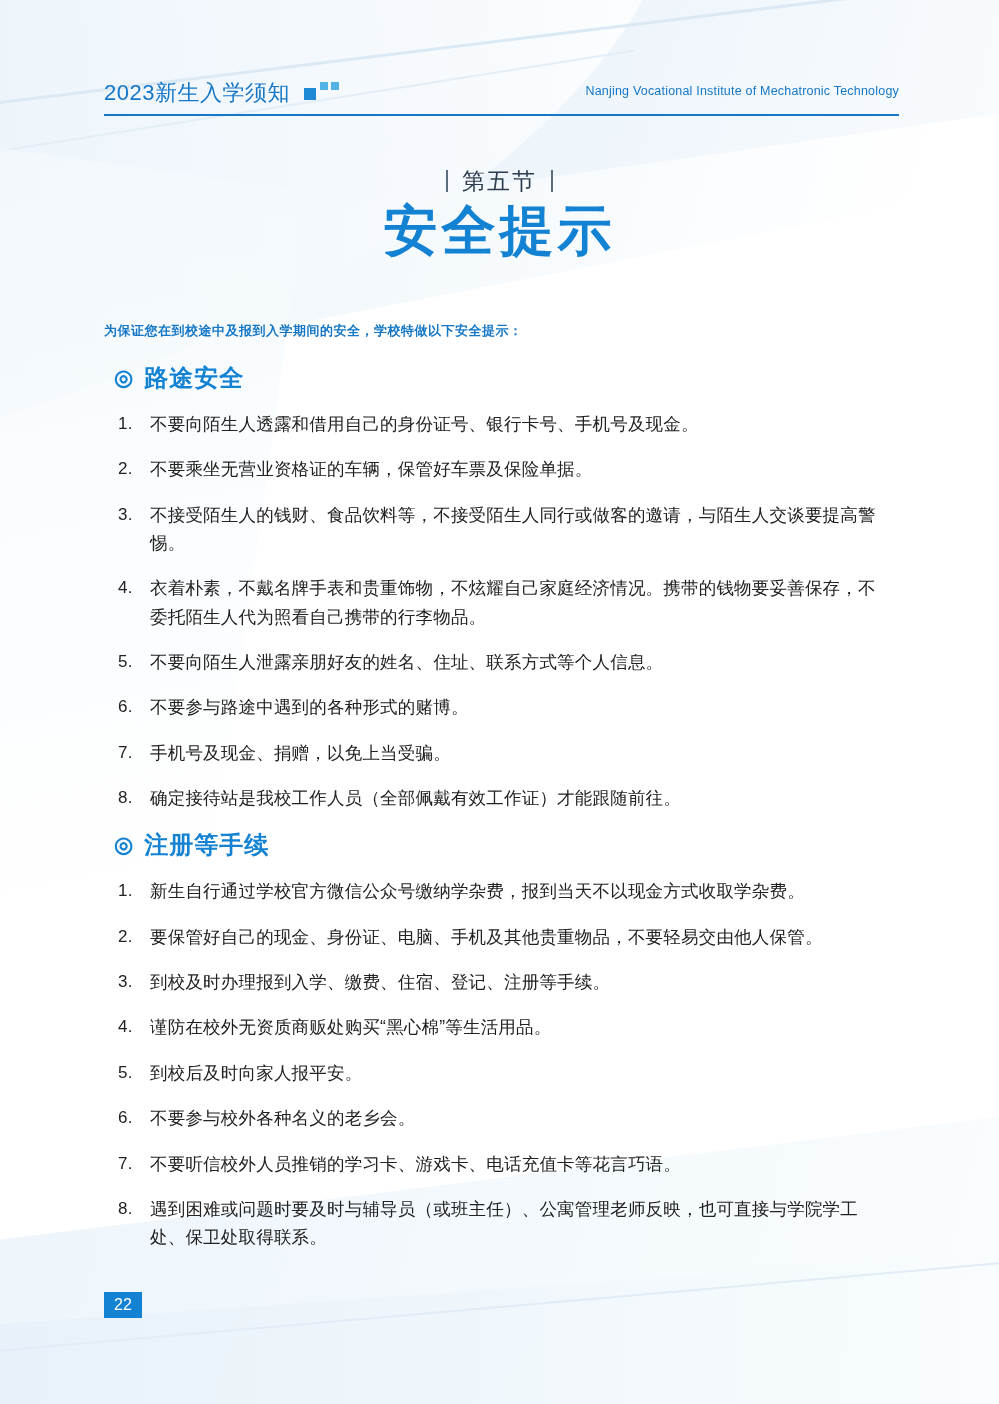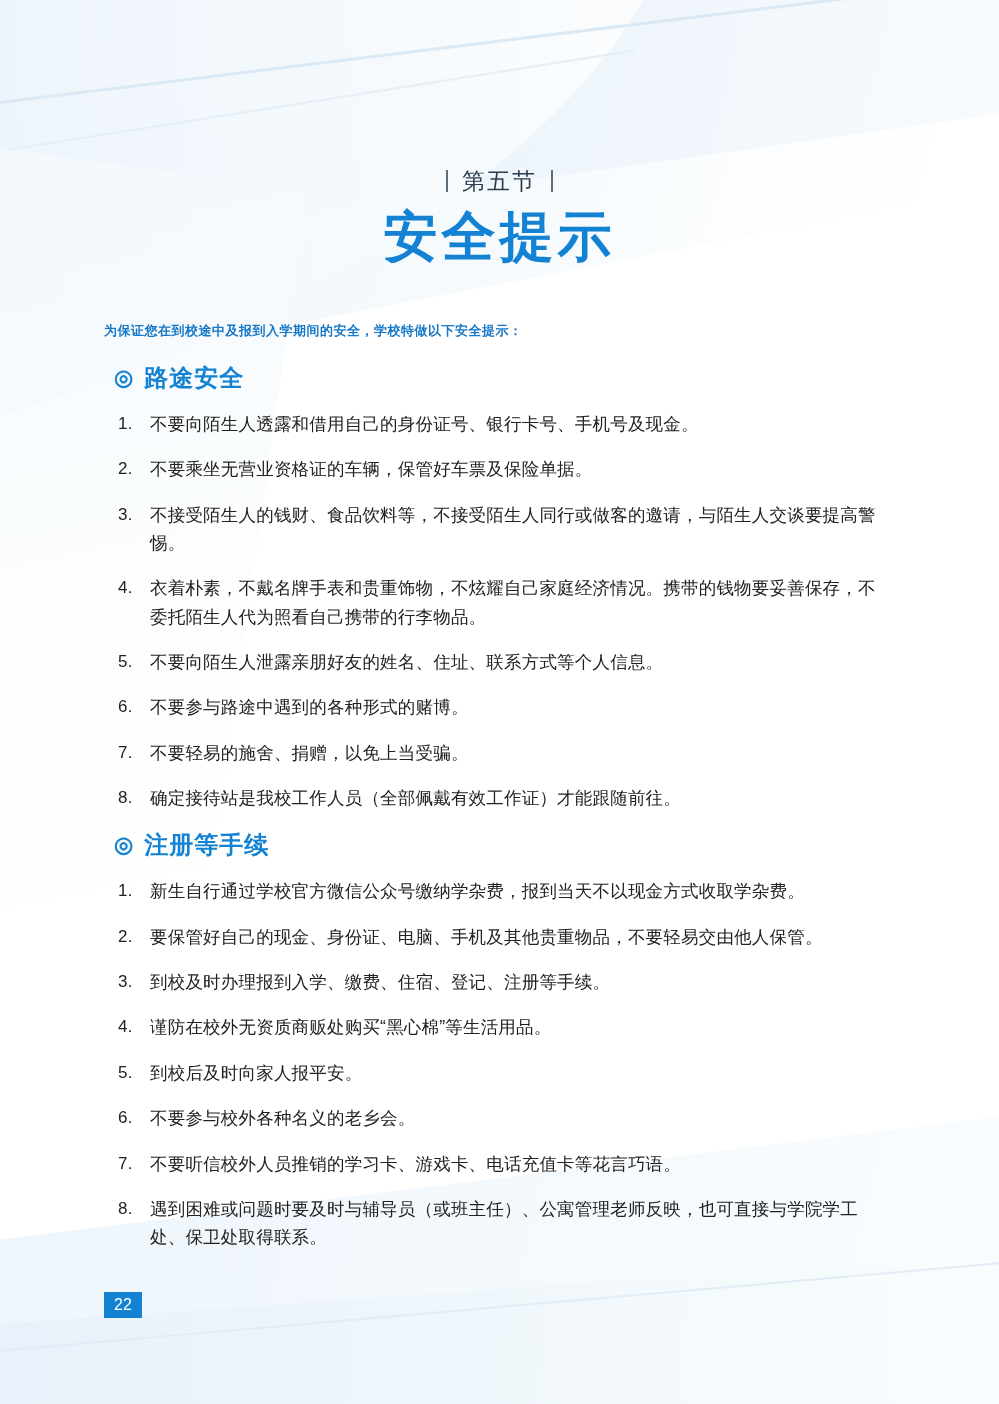--- a/index.html
+++ b/index.html
@@ -187,21 +187,21 @@
     content: "";
     position: absolute;
     top: 4px;
     width: 2px;
     height: 22px;
     background: #5b6d7d;
   }
   .section-kicker::before { left: 6px; }
   .section-kicker::after  { right: 6px; }
   .section-title {
-    margin-top: 8px;
+    margin-top: 2px;
     font-size: 54px;
     font-weight: bold;
     color: #1482d2;
     letter-spacing: 4px;
     line-height: 1.15;
   }
 
   
   .content {
     position: absolute;
@@ -283,20 +283,30 @@
     <div class="bg-top2"></div>
     <div class="bg-swoosh-a"></div>
     <div class="bg-line-a"></div>
     <div class="bg-line-b"></div>
     <div class="bg-left"></div>
     <div class="bg-bottom"></div>
     <div class="bg-bottom2"></div>
     <div class="bg-line-c"></div>
   </div>
 
+  <div class="header">
+    <div class="header-title">2023新生入学须知</div>
+    <div class="header-squares">
+      <span class="sq sq1"></span>
+      <span class="sq sq2"></span>
+      <span class="sq sq3"></span>
+    </div>
+    <div class="header-en">Nanjing Vocational Institute of Mechatronic Technology</div>
+    <div class="header-rule"></div>
+  </div>
 
   <div class="section-head">
     <div class="section-kicker">第五节</div>
     <div class="section-title">安全提示</div>
   </div>
 
   <div class="content">
 
     <div class="lead">为保证您在到校途中及报到入学期间的安全，学校特做以下安全提示：</div>
 
@@ -305,21 +315,21 @@
         <span class="ring">◎</span>
         <span>路途安全</span>
       </div>
       <ol class="list">
         <li>不要向陌生人透露和借用自己的身份证号、银行卡号、手机号及现金。</li>
         <li>不要乘坐无营业资格证的车辆，保管好车票及保险单据。</li>
         <li>不接受陌生人的钱财、食品饮料等，不接受陌生人同行或做客的邀请，与陌生人交谈要提高警惕。</li>
         <li>衣着朴素，不戴名牌手表和贵重饰物，不炫耀自己家庭经济情况。携带的钱物要妥善保存，不委托陌生人代为照看自己携带的行李物品。</li>
         <li>不要向陌生人泄露亲朋好友的姓名、住址、联系方式等个人信息。</li>
         <li>不要参与路途中遇到的各种形式的赌博。</li>
-        <li>不要轻易的施舍、捐赠，以免上当受骗。</li>
+        <li>手机号及现金、捐赠，以免上当受骗。</li>
         <li>确定接待站是我校工作人员（全部佩戴有效工作证）才能跟随前往。</li>
       </ol>
     </div>
 
     <div class="group">
       <div class="group-title">
         <span class="ring">◎</span>
         <span>注册等手续</span>
       </div>
       <ol class="list">

